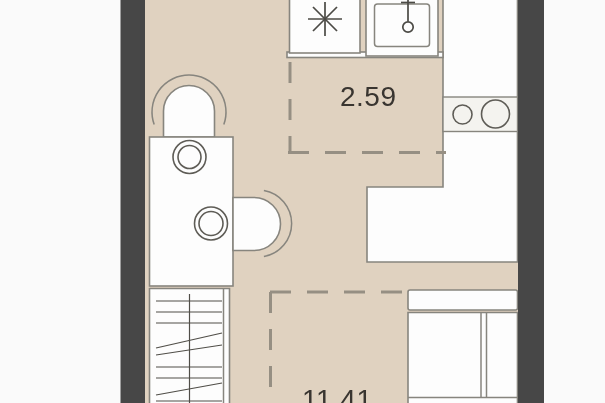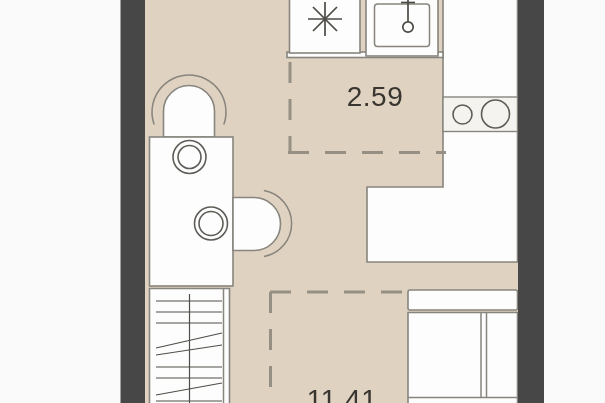--- a/index.html
+++ b/index.html
@@ -17,21 +17,21 @@
   .band{fill:#f4f3ef;stroke:var(--fixture-stroke,#87857e);stroke-width:1.4;}
   .ln{fill:none;stroke:var(--fixture-stroke,#87857e);stroke-width:1.5;}
   .ring{fill:none;stroke:#5e5c56;stroke-width:1.6;}
   .icon{fill:none;stroke:#4b4a45;stroke-width:1.7;}
   .dash{fill:none;stroke:var(--dash,#968f83);stroke-width:3;stroke-dasharray:21 16;}
   .hatch{stroke:var(--hatch,#504e48);stroke-width:1.2;}
   .area-label{
     position:absolute;
     color:var(--label-text,#393530);
     font-size:28px;line-height:1;letter-spacing:.5px;
-    text-align:center;
+    text-align:left;
   }
 </style>
 </head>
 <body>
 
 <div class="stage">
   <svg class="plan-svg" width="605" height="403" viewBox="0 0 605 403">
 
     <rect class="floor" x="145" y="0" width="373" height="403"></rect>
 

